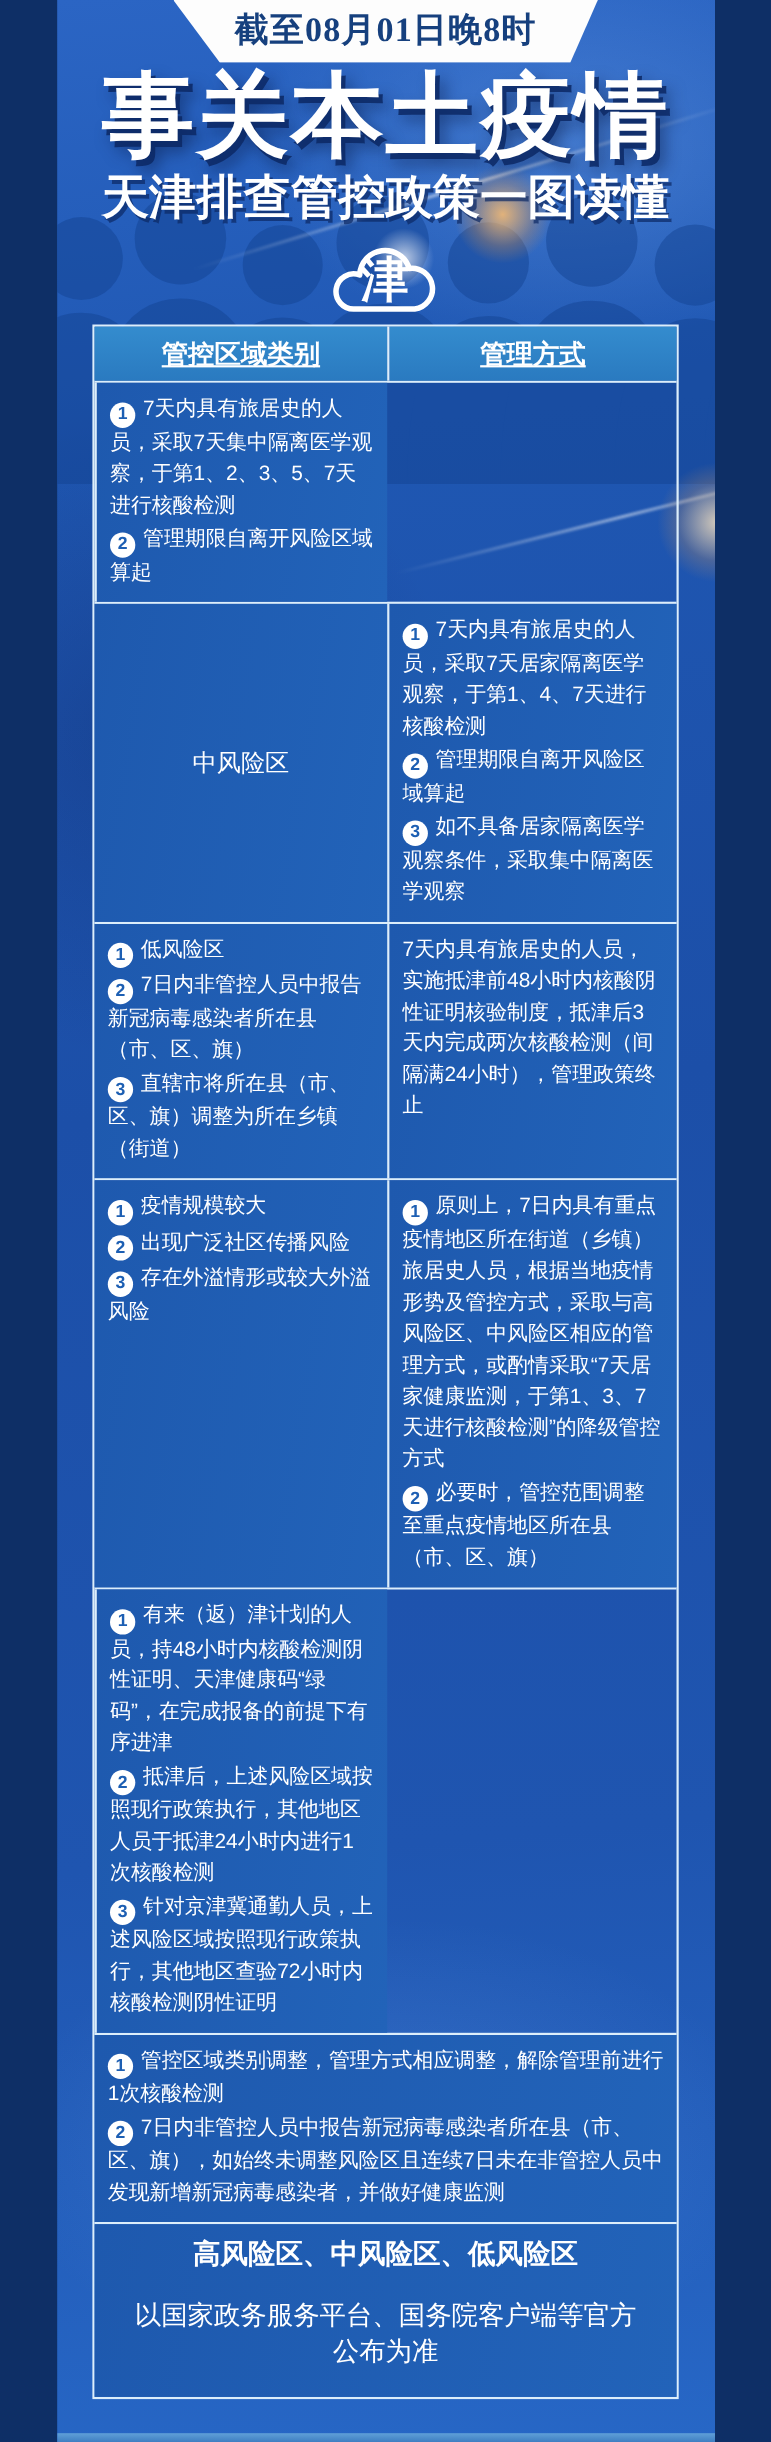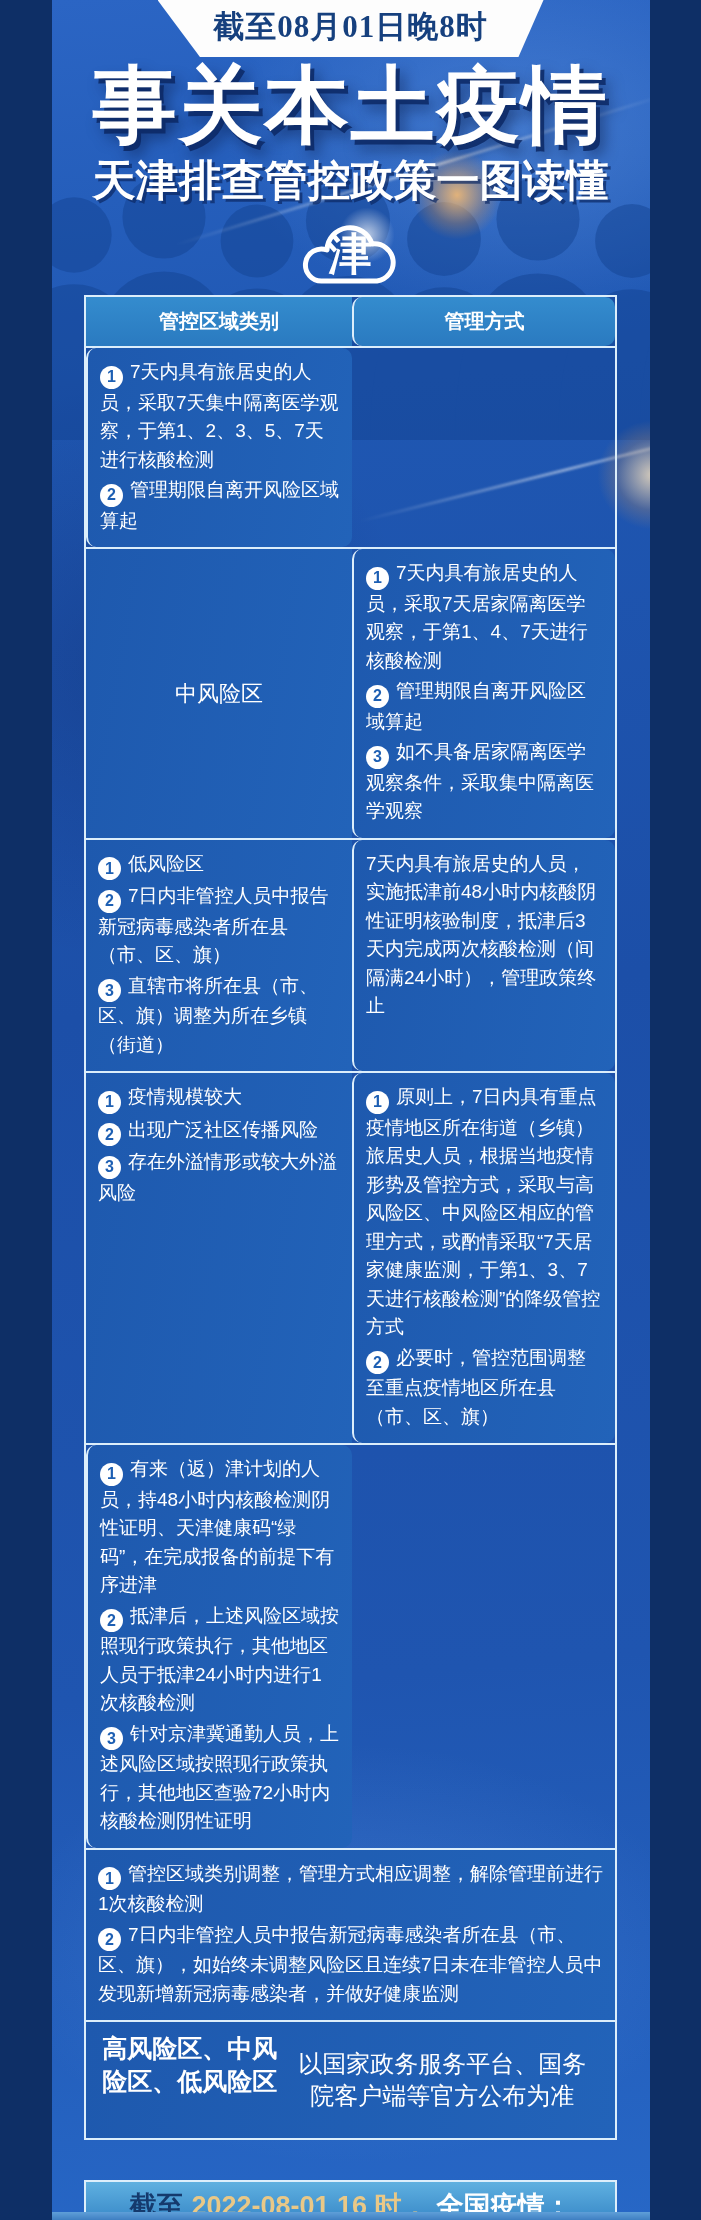--- a/index.html
+++ b/index.html
@@ -40,35 +40,35 @@
     color:#fff;text-shadow:3px 3px 0 rgba(12,40,100,.7);}
 
   .cloud{display:block;margin:6px auto 0;width:120px;height:84px;}
 
   
   .ptable{width:533px;margin:0 auto;border:2px solid #dceefb;box-sizing:border-box;}
   .tr{display:grid;grid-template-columns:266px 1fr;}
   .tr + .tr{border-top:2px solid #dceefb;}
   .tr.single{grid-template-columns:1fr;}
   .td{background:linear-gradient(100deg,#1e59ae,#2263b9);box-sizing:border-box;padding:10px 12px;}
-  .td.right{border-left:2px solid #dceefb;border-radius:10px;}
+  .td.right{border-left:2px solid #dceefb;}
   .thead .td{background:linear-gradient(180deg,#348cce,#2a7ac0);display:flex;align-items:center;justify-content:center;
-    font-size:20px;font-weight:bold;min-height:49px;padding:4px;}
+    font-size:24px;font-weight:bold;min-height:49px;padding:4px;text-decoration:underline;}
   .cell-center{display:flex;align-items:center;justify-content:center;font-size:22px;}
   .r1{min-height:130px;} .r2{min-height:192px;} .r3{min-height:163px;}
   .r4{min-height:288px;} .r5{min-height:350px;} .rnotes{min-height:168px;} .rfoot{min-height:100px;}
   .txt{font-size:19px;line-height:1.5;}
   .txt p{margin:0 0 2px;}
   .numbered{counter-reset:item;}
   .numbered .li::before{counter-increment:item;content:counter(item);
     display:inline-flex;align-items:center;justify-content:center;
     width:23px;height:23px;border-radius:50%;background:#fff;color:#1d5fb3;
     font-weight:bold;font-size:16px;margin-right:7px;vertical-align:-4px;}
   .intro{margin:2px 0 26px !important;}
-  .tfoot-cell{text-align:center;display:flex;flex-direction:row;justify-content:center;}
+  .tfoot-cell{text-align:center;display:flex;flex-direction:column;justify-content:center;}
   .f1{margin:0 0 8px;font-size:25px;font-weight:bold;}
   .f2{margin:16px;font-size:24px;}
 
   
   .panel{width:533px;margin:40px auto 0;border:2px solid #dceefb;box-sizing:border-box;}
   .panel-head{height:48px;background:linear-gradient(180deg,#5fb0e0,#2f7fc2);
     display:flex;align-items:center;justify-content:center;gap:8px;
     font-size:27px;font-weight:bold;border-bottom:2px solid #dceefb;}
   .navy{color:#153a6d;} .gold{color:#e9c887;} .whitetx{color:#fff;}
   .strip{position:absolute;left:0;bottom:0;width:701px;height:8px;z-index:3;

